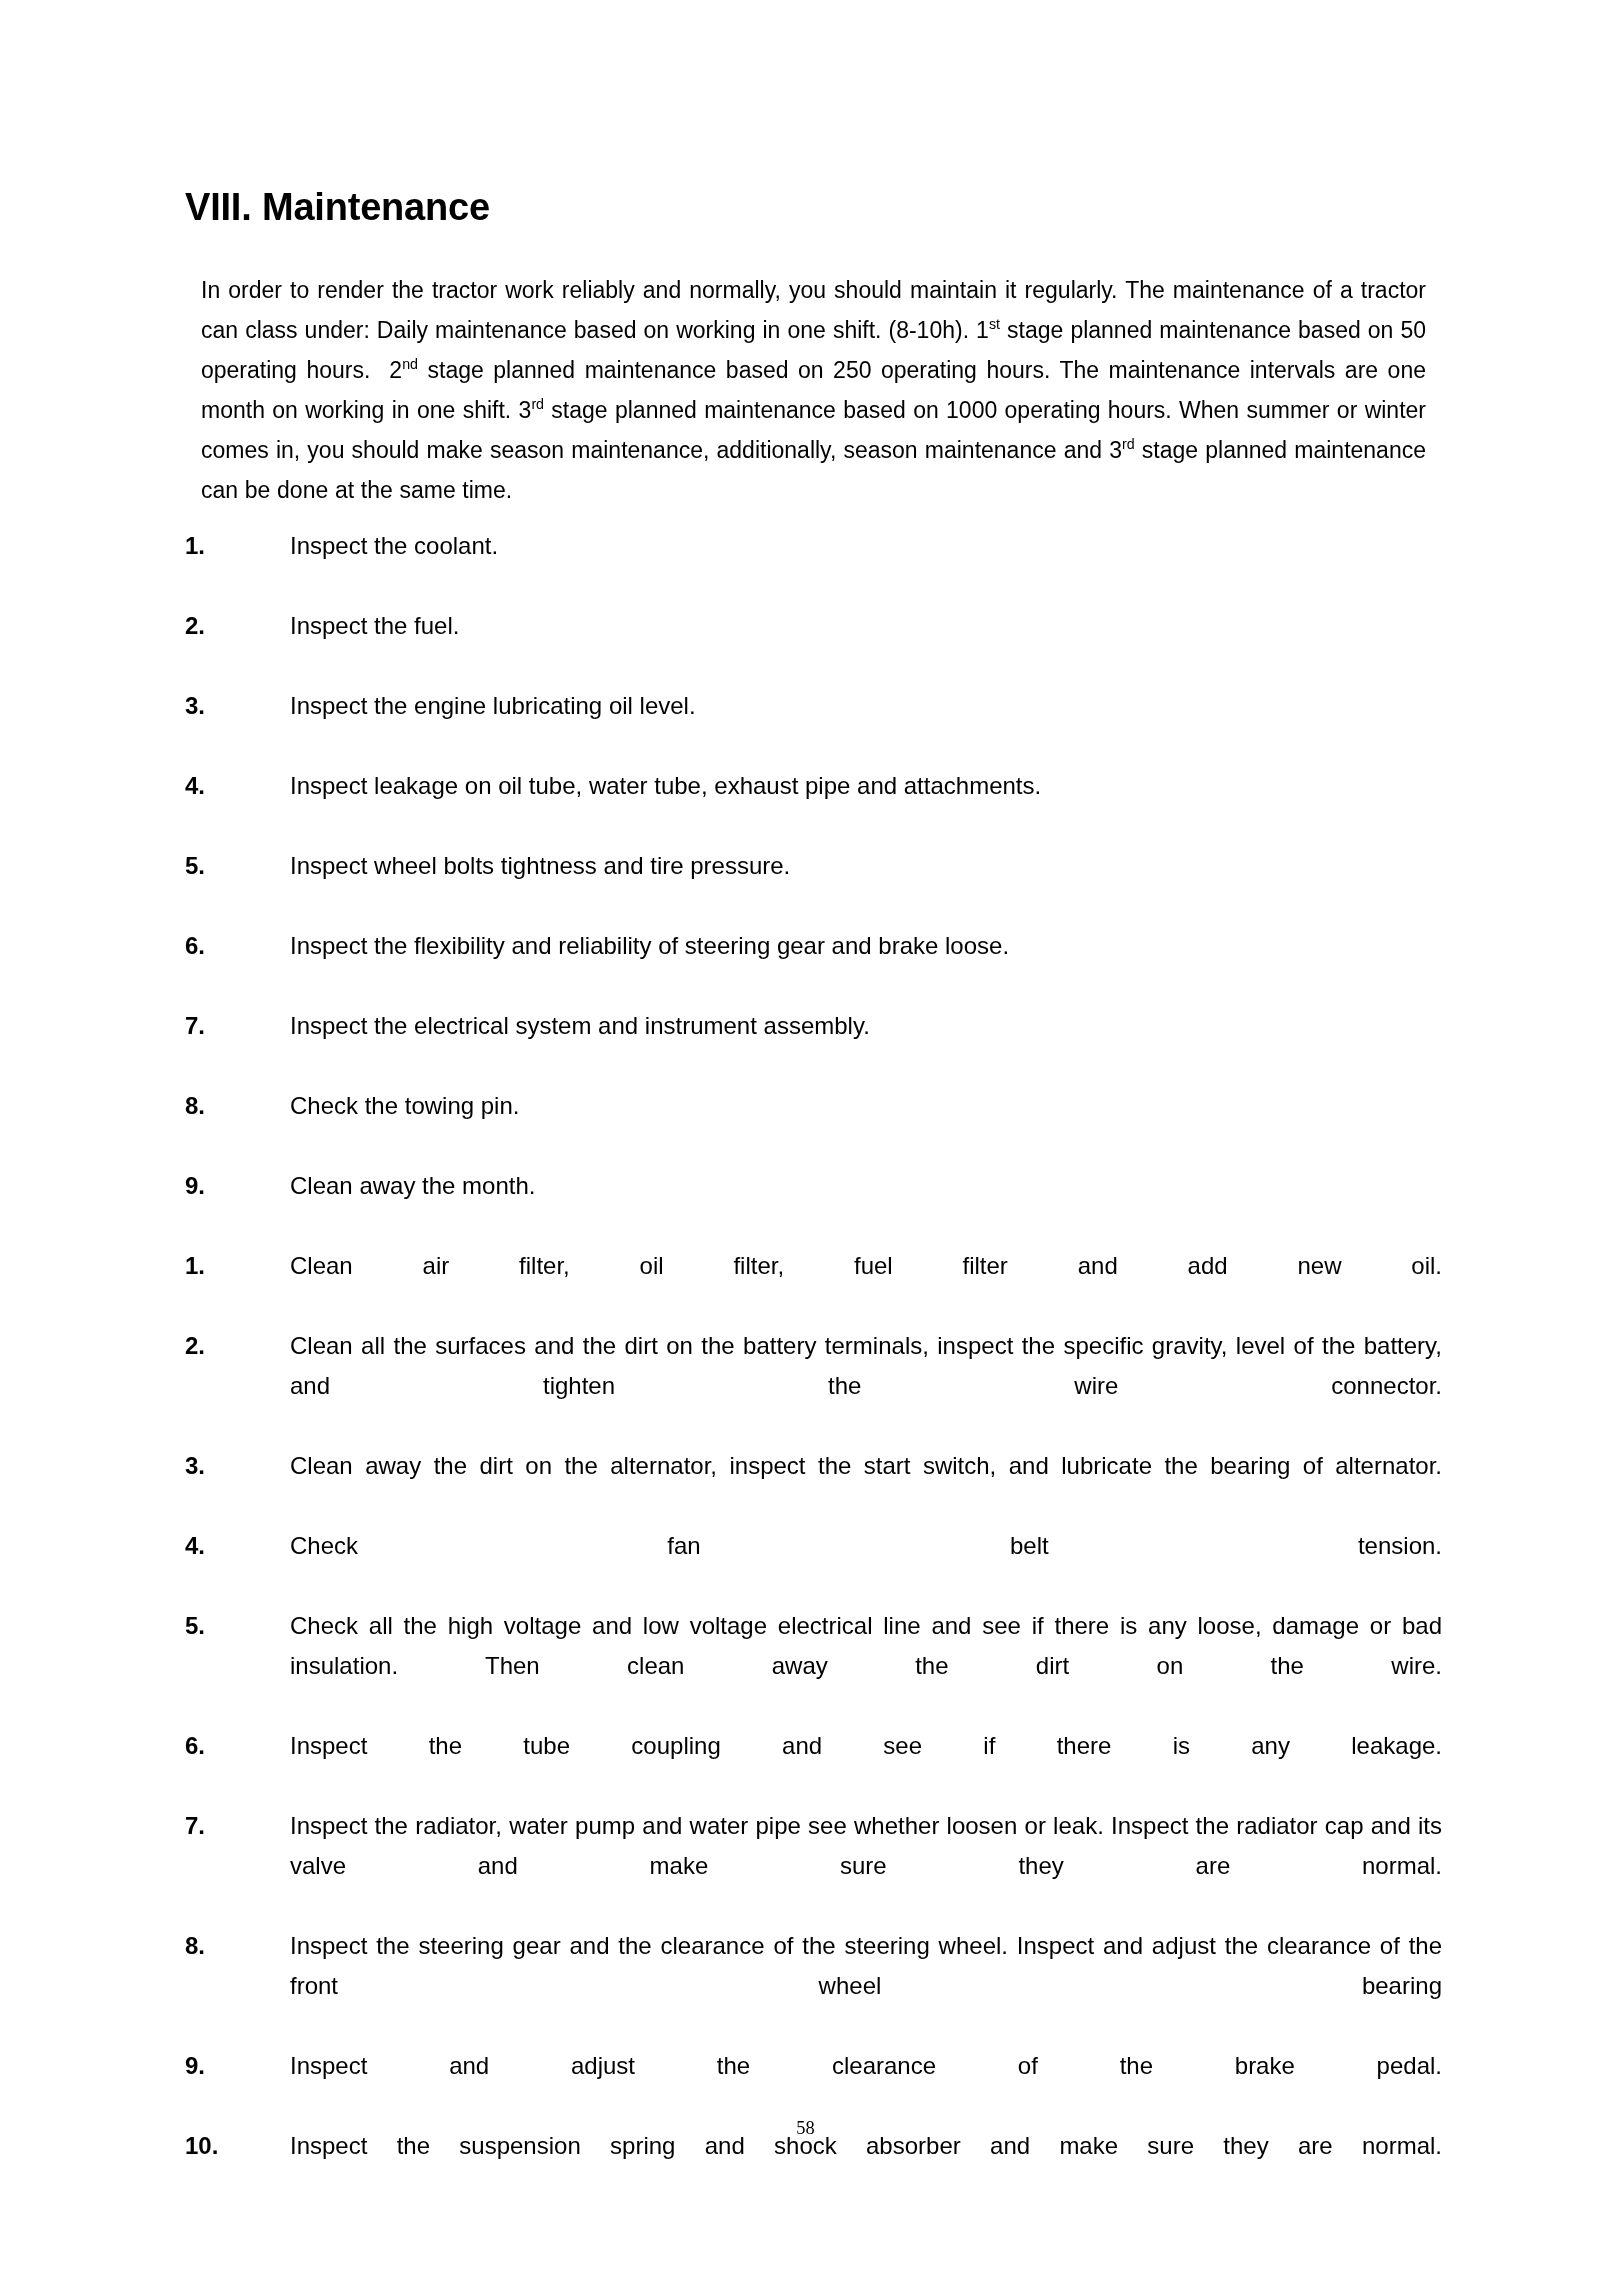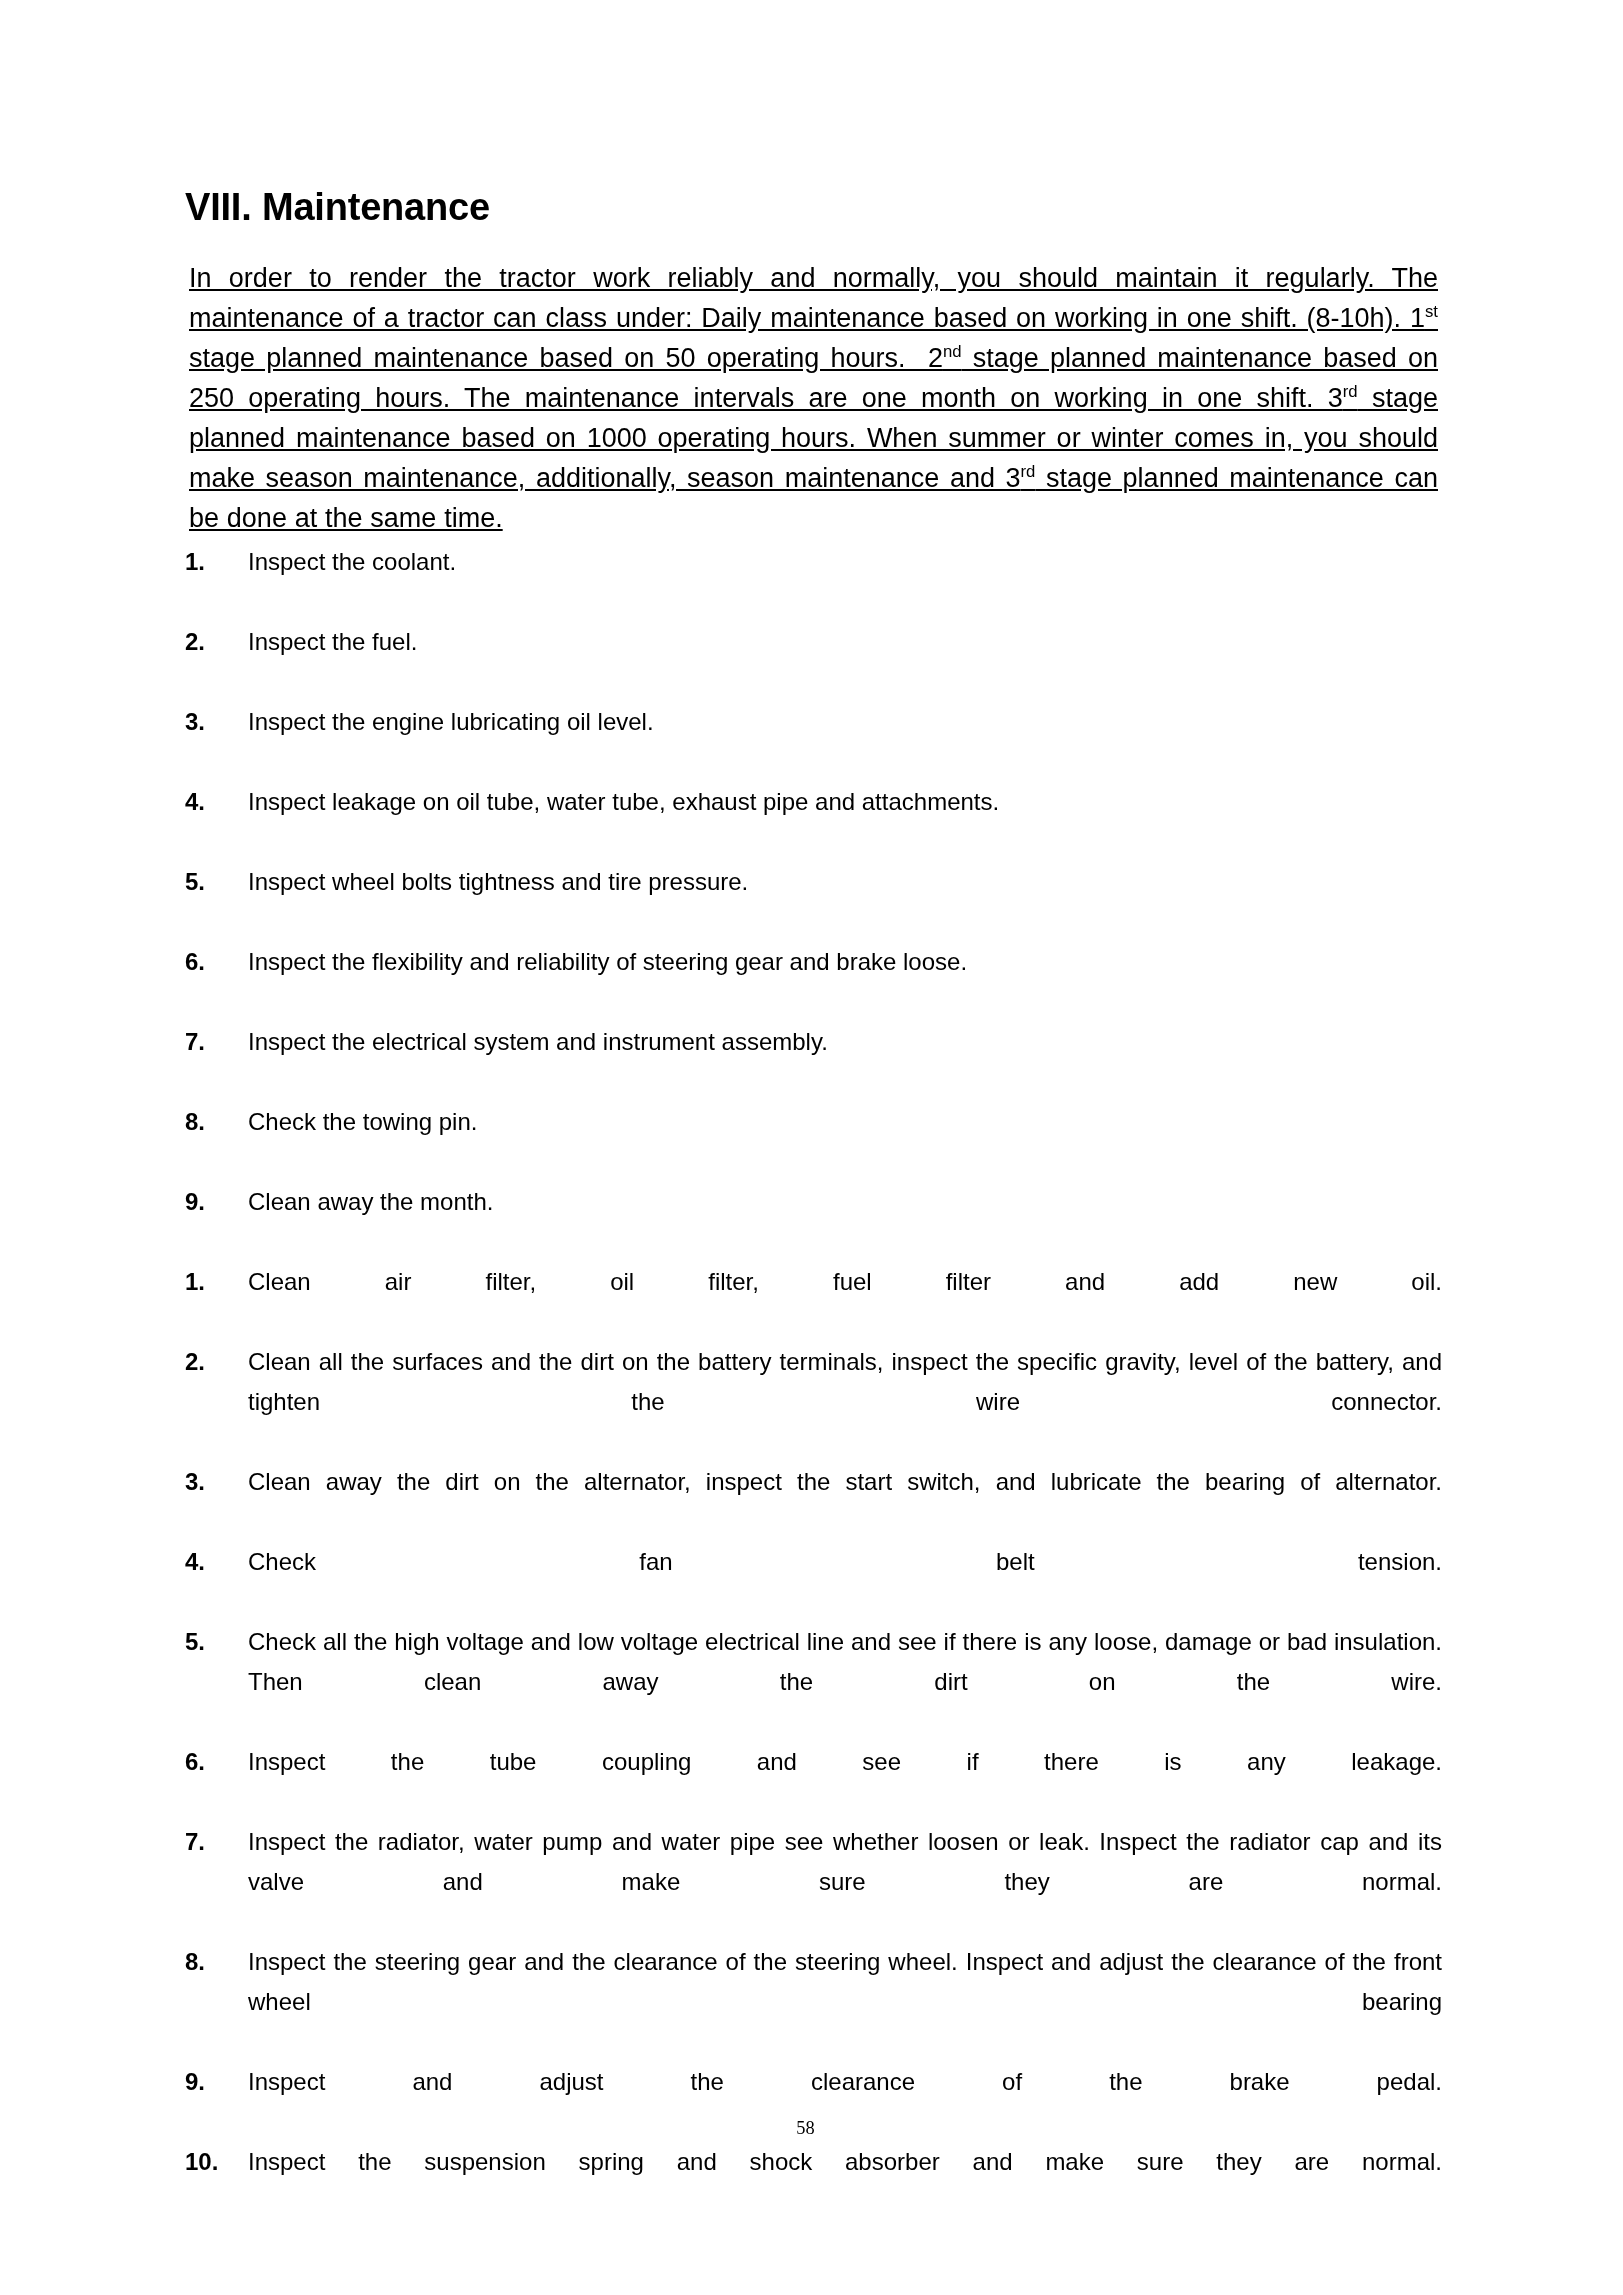--- a/index.html
+++ b/index.html
@@ -45,28 +45,27 @@
   .section-heading.daily { padding-top: 33px; padding-bottom: 5.5px; }
   .section-heading.stage1 { padding-top: 30px; padding-bottom: 6.8px; }
   .section-heading .paren { font-weight: bold; }
   sup {
     font-size: 0.62em;
     vertical-align: super;
     line-height: 0;
   }
   
   .intro {
-    font-size: 27px;
+    font-size: 23px;
     line-height: 40px;
     text-align: justify;
     text-justify: inter-word;
-    margin: 4px;
+    margin: 16px;
     padding-top: 23px;
     word-spacing: 0.3px;
-    text-decoration: underline;
   }
   
   .num-list {
     margin: 0;
     padding: 0;
     list-style: none;
   }
   .num-list li {
     position: relative;
     padding-left: 63px;
@@ -77,21 +76,21 @@
   }
   .num-list.daily-list li { text-align: left; }
   .num-list li .marker {
     position: absolute;
     left: 0;
     top: 0;
     width: 49px;
     font-weight: bold;
     text-align: left;
   }
-  .num-list li .itemtext { display: block; }
+  .num-list li .itemtext { display: block; margin-left: 42px; }
   
   .num-list li .itemtext::after {
     content: "";
     display: inline-block;
     width: 100%;
   }
   
   .page-number {
     position: absolute;
     left: 0;

